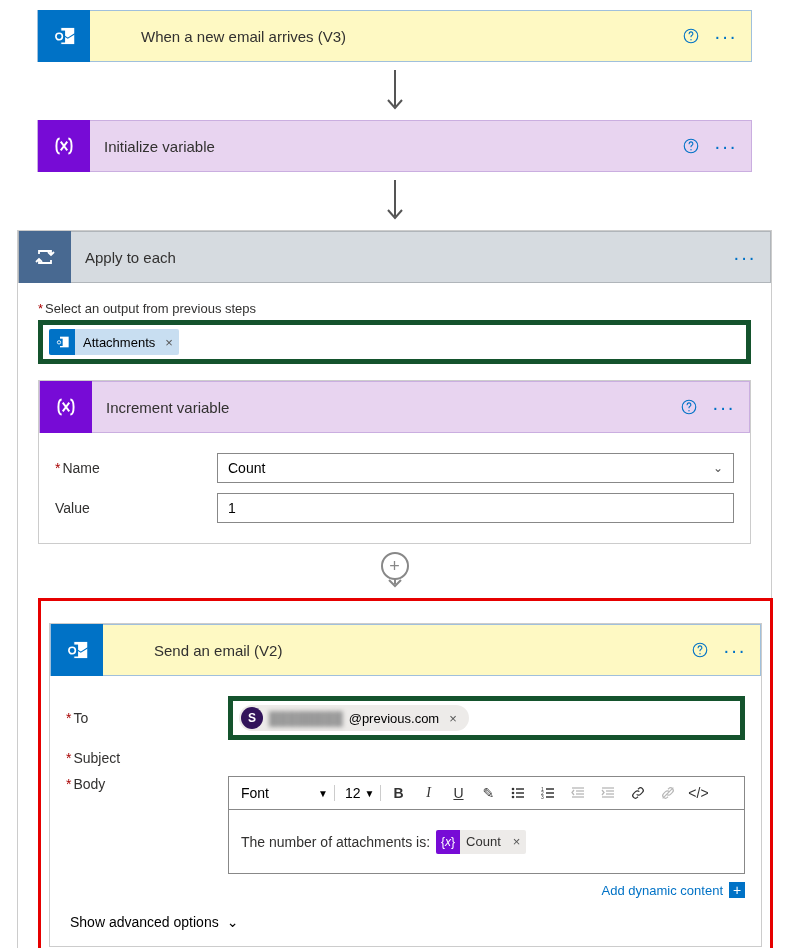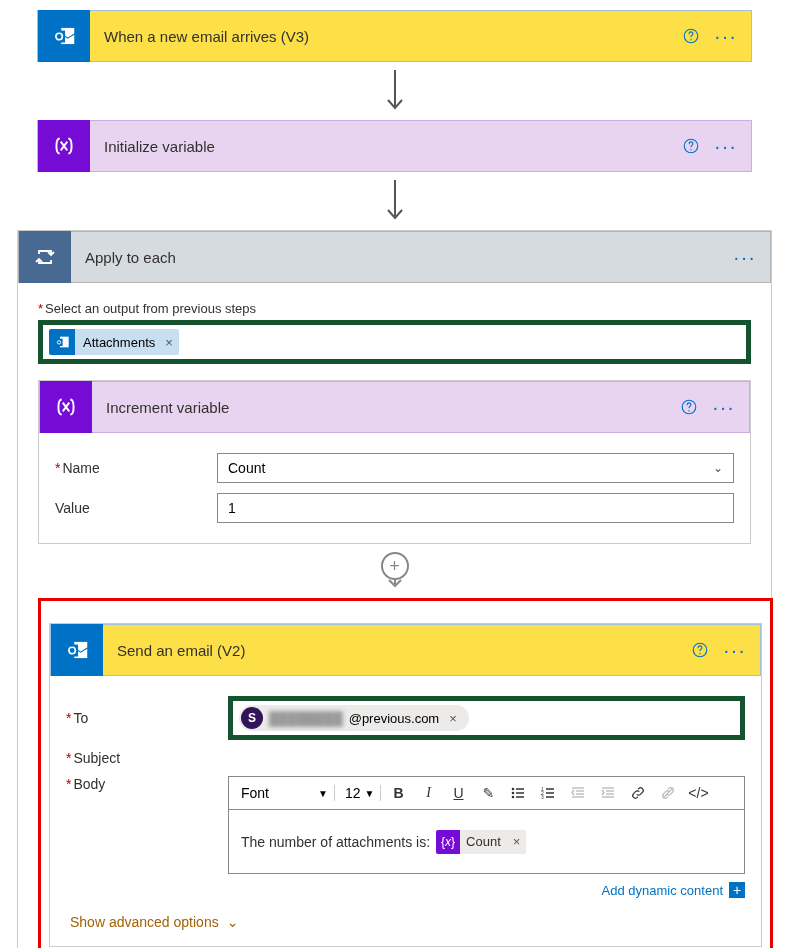--- a/index.html
+++ b/index.html
@@ -1,18 +1,18 @@
 <!DOCTYPE html>
 <html><head>
   <meta charset="utf-8">
   <style>
     * { box-sizing: border-box; margin: 0; padding: 0; font-family: "Segoe UI", Arial, sans-serif; }
     body { background: #fff; width: 789px; padding: 10px; }
     .card { border: 1px solid #ccc; margin: 0 auto; width: 715px; display: flex; align-items: center; height: 52px; }
-    .card-blue { background: #fde047; border: 1px solid #a0c0dc; }
+    .card-blue { background: #fef9c3; border: 1px solid #a0c0dc; gap: 37px; }
     .card-purple { background: #e8d4f0; border: 1px solid #caaee0; }
     .card-gray { background: #d6dbe0; border: 1px solid #b0b5ba; }
     .icon-box { width: 52px; height: 52px; display: flex; align-items: center; justify-content: center; flex-shrink: 0; }
     .icon-outlook { background: #0072c6; color: #fff; }
     .icon-var { background: #770bd6; color: #fff; }
     .icon-loop { background: #486991; color: #fff; }
     .card-title { flex: 1; padding-left: 14px; font-size: 15px; color: #323130; }
     .card-actions { display: flex; align-items: center; gap: 14px; padding-right: 14px; }
     .help-icon { color: #0072c6; font-size: 16px; display:flex; align-items:center; }
     .menu-dots { color: #0072c6; font-size: 20px; letter-spacing: 1px; line-height: 1; display:flex; align-items:center; }
@@ -46,21 +46,21 @@
     .toolbar .size-sel { border:none; display:flex; align-items:center; gap:4px; padding: 0 6px; font-size:14px; cursor:pointer; border-right:1px solid #ccc; }
     .toolbar button { border:none; background:none; width:26px; height:24px; cursor:pointer; font-size:14px; display:flex; align-items:center; justify-content:center; color:#333; }
     .editor-body { border:1px solid #888; border-top:none; padding: 10px 12px; min-height: 64px; font-size:14px; color:#323130; display:flex; align-items:center; gap:6px; flex-wrap:wrap; }
     .var-token { display:inline-flex; align-items:center; background:#edebe9; font-size:13px; border-radius:2px; overflow:hidden; }
     .var-token-icon { width:24px; height:24px; background:#770bd6; color:#fff; display:flex; align-items:center; justify-content:center; font-size:12px; }
     .var-token-label { padding: 0 6px; }
     .var-token-x { padding: 0 6px; color:#555; cursor:pointer; }
     .footer-row { display:flex; justify-content:flex-end; margin-top:8px; }
     .add-dynamic { color:#0072c6; font-size:13px; cursor:pointer; display:flex; align-items:center; gap:6px; }
     .add-dynamic .plus-sq { width:16px; height:16px; background:#0072c6; color:#fff; display:flex; align-items:center; justify-content:center; font-size:14px; }
-    .show-adv { color:#a16207; font-size:14px; cursor:pointer; display:flex; align-items:center; gap:8px; margin: 16px 0 6px 4px; }
+    .show-adv { color:#000000; font-size:14px; cursor:pointer; display:flex; align-items:center; gap:8px; margin: 16px 0 6px 4px; }
     .email-chip { display:inline-flex; align-items:center; background:#edebe9; border-radius:14px; padding: 2px 8px 2px 2px; gap:6px; font-size:13px; }
     .avatar { width:22px; height:22px; border-radius:50%; background:#32145a; color:#fff; display:flex; align-items:center; justify-content:center; font-size:12px; font-weight:600; }
     .email-chip-x { color:#555; cursor:pointer; padding: 0 4px; }
     .email-blur { filter: blur(2px); color:#999; }
     .disabled-tool { opacity:.35; }
     .link-icon svg { display:block; }
   </style>
 </head>
 <body>
 

